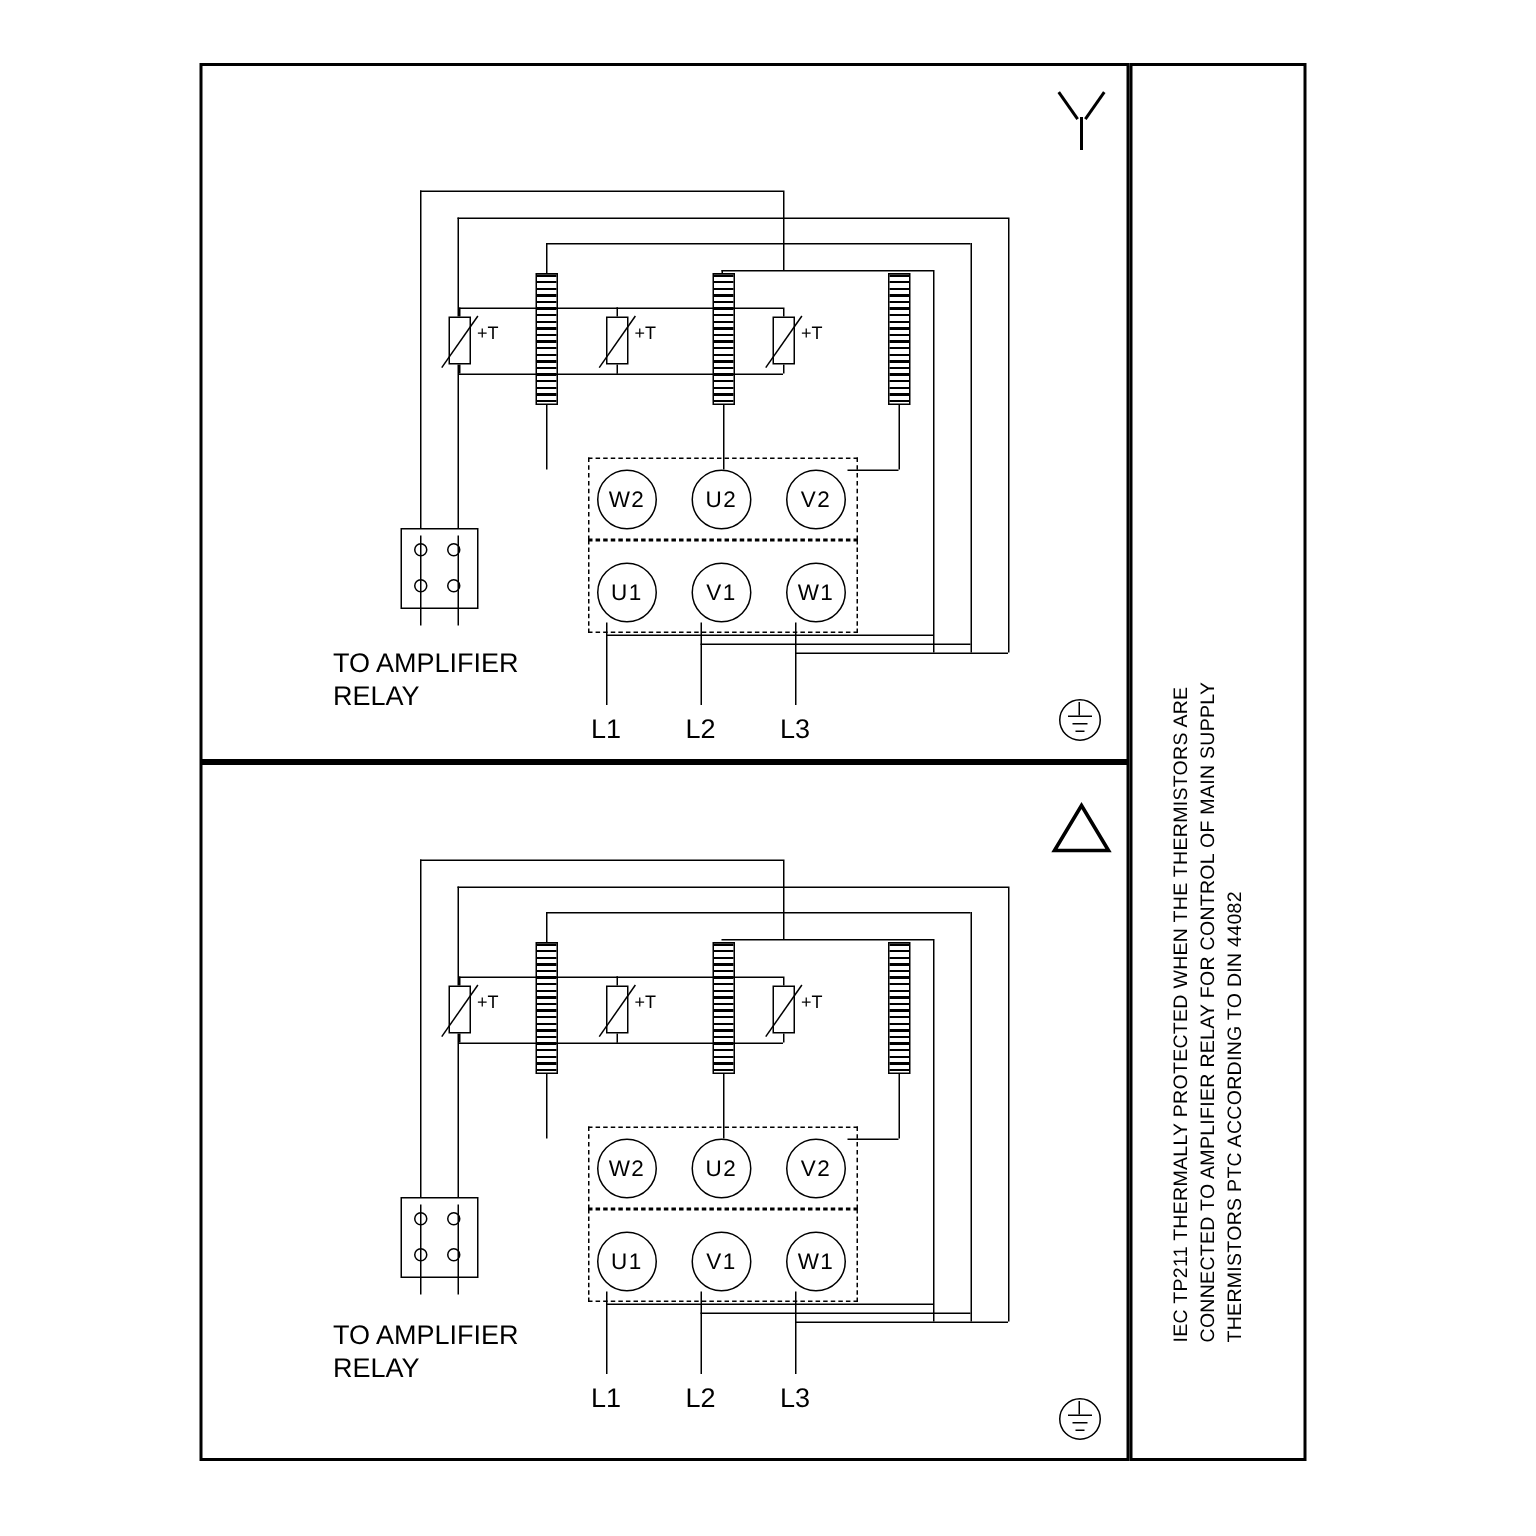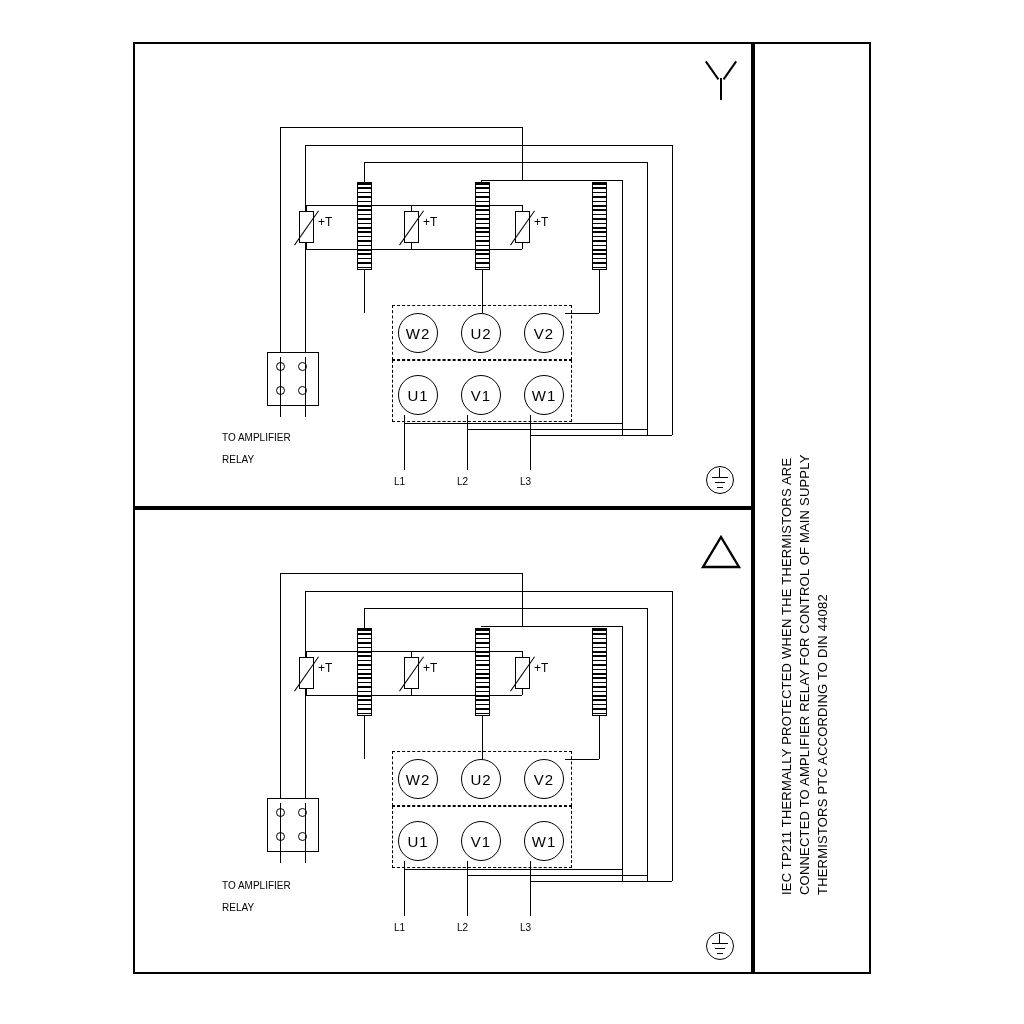--- a/index.html
+++ b/index.html
@@ -1,20 +1,20 @@
 <!DOCTYPE html>
 <html><head>
 <meta charset="utf-8">
 <style>
   html,body{margin:0;padding:0;background:#ffffff;}
   body{width:1024px;height:1024px;font-family:"Liberation Sans", sans-serif;color:#000;}
   #sheet{position:relative;width:1024px;height:1024px;}
 
   .frame{position:absolute;border:2px solid #000;box-sizing:border-box;}
-  .txt{position:absolute;font-size:10px;white-space:pre;}
+  .txt{position:absolute;font-size:18px;white-space:pre;}
 
   
   .w{position:absolute;background:#000;}
   .wh{height:1px;}
   .wv{width:1px;}
 
   
   .term{position:absolute;width:40px;height:40px;border:1.6px solid #000;border-radius:50%;
         box-sizing:border-box;background:#fff;display:flex;align-items:center;justify-content:center;
         font-size:15px;letter-spacing:1px;}

